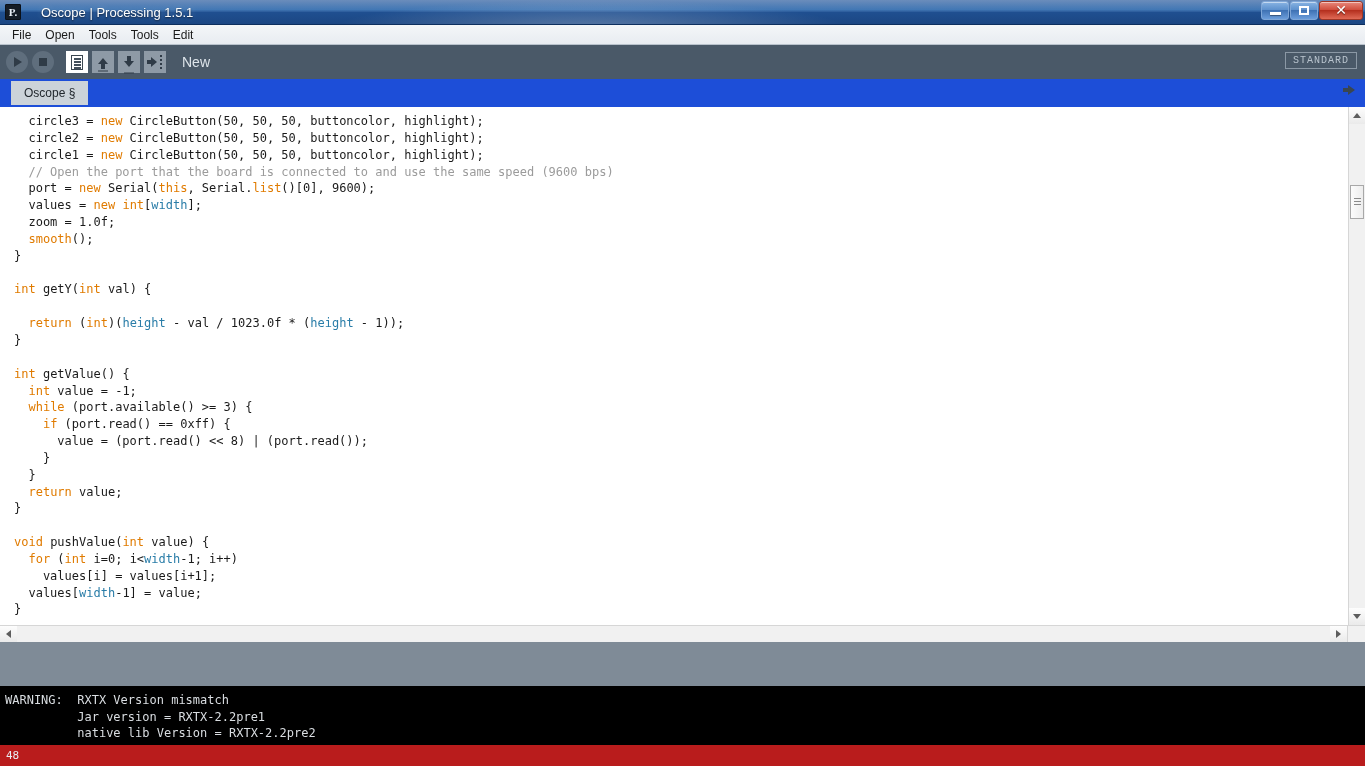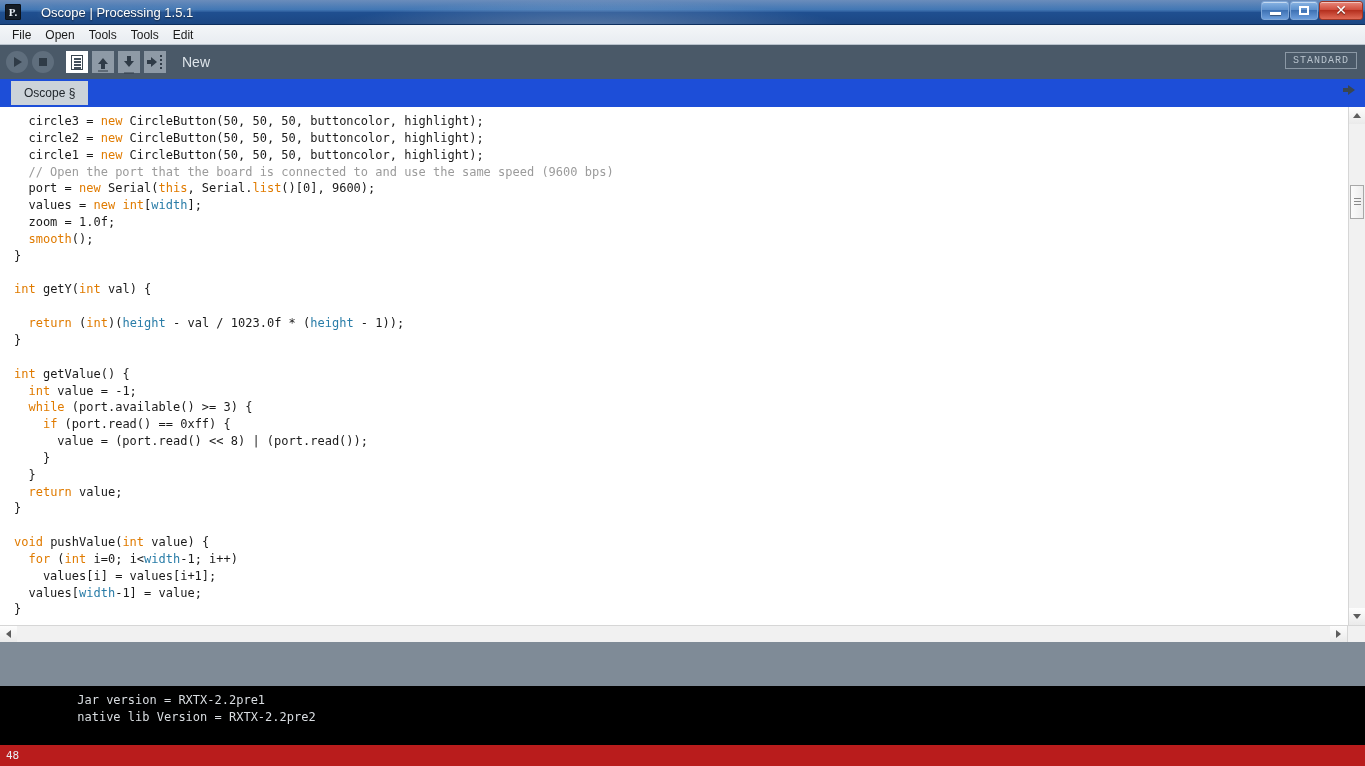--- a/index.html
+++ b/index.html
@@ -532,19 +532,19 @@
       </div>
     <div class="hs-track"></div>
     <div class="hs-arrow right">
         <span class="ca"></span>
       </div>
     <div class="hs-corner"></div>
   </div>
 
   <div class="divider"></div>
 
-  <div class="console" id="console-area"><div>          Jar version = RXTX-2.2pre1</div><div>          native lib Version = RXTX-2.2pre2</div></div>
+  <div class="console" id="console-area"><div>WARNING:  RXTX Version mismatch</div><div>          Jar version = RXTX-2.2pre1</div><div>          native lib Version = RXTX-2.2pre2</div></div>
 
   <div class="statusbar">
     <span>48</span>
   </div>
 
 </div>
 
 </body></html>

